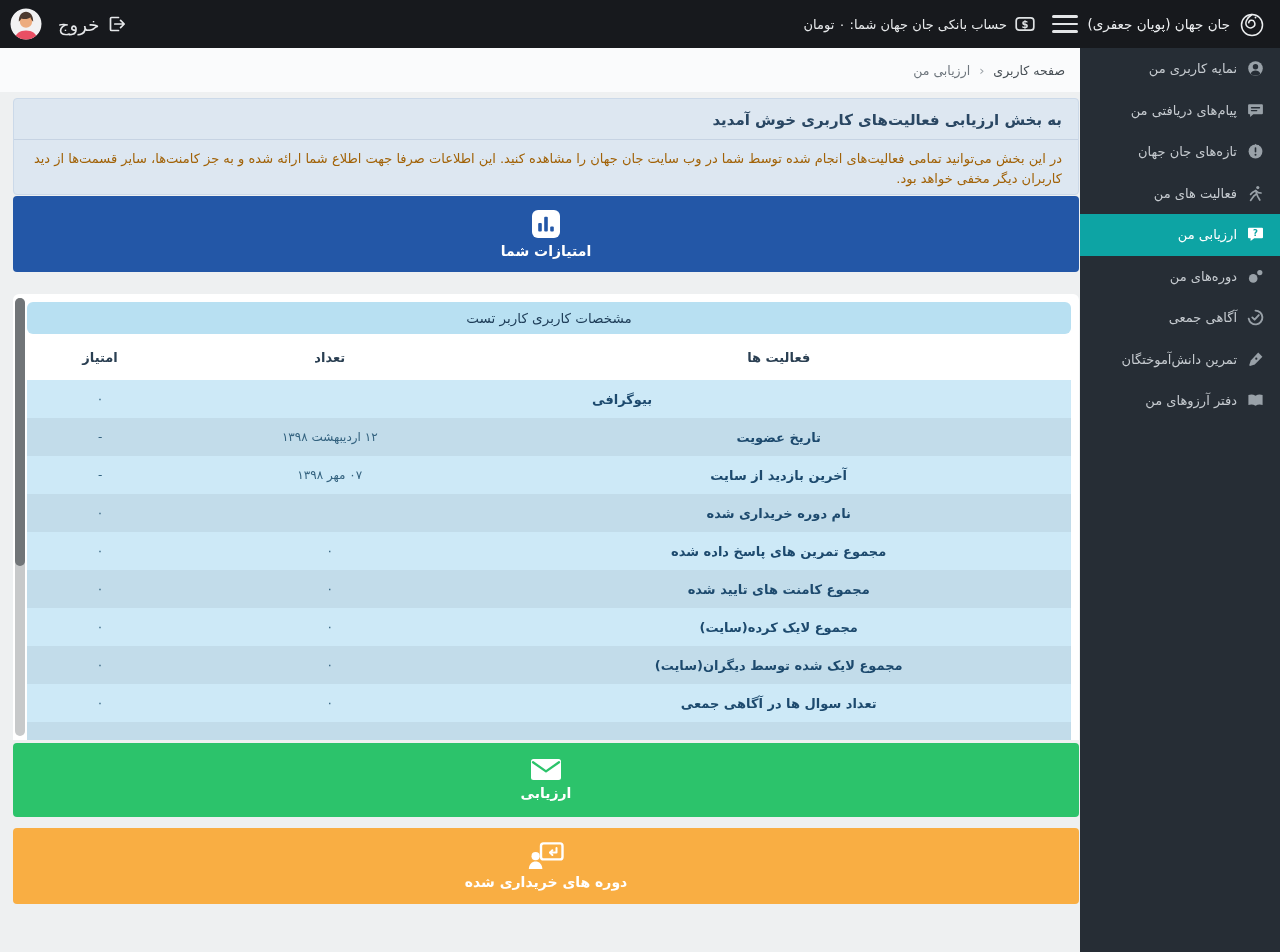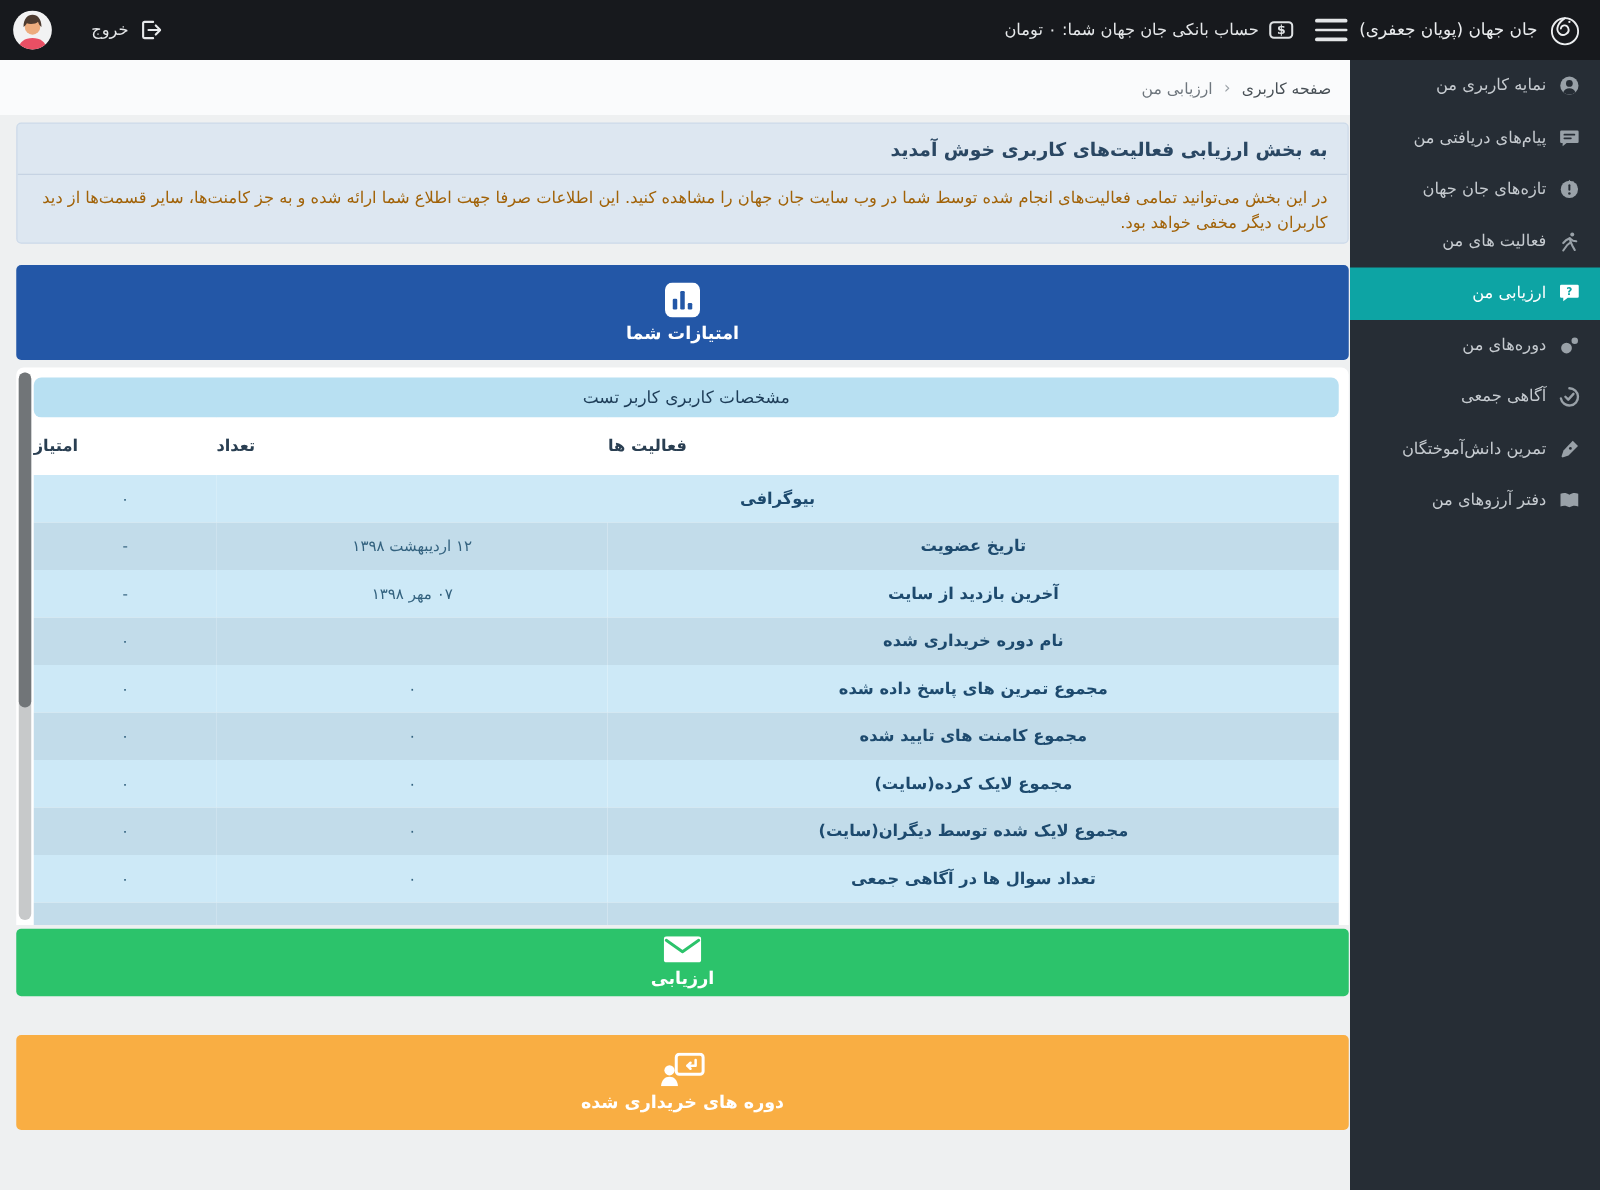--- a/index.html
+++ b/index.html
@@ -4,21 +4,21 @@
 <style>
   * { box-sizing: border-box; margin: 0; padding: 0; }
   html,body { width:1280px; height:952px; overflow:hidden; }
   body {
     position:relative; background:#eef0f1;
     font-family:"DejaVu Sans", sans-serif;
   }
   
   .topbar { position:absolute; left:0; top:0; width:1280px; height:48px; background:#17191d; z-index:20; }
   .avatar { position:absolute; left:10px; top:8px; width:32px; height:32px; border-radius:50%; overflow:hidden; cursor:pointer; }
-  .logout { position:absolute; left:58px; top:0; height:48px; display:flex; align-items:center; gap:8px; color:#e6e8ea; font-size:13px; cursor:pointer;margin-left:15px; }
+  .logout { position:absolute; left:58px; top:0; height:48px; display:flex; align-items:center; gap:8px; color:#e6e8ea; font-size:18px; cursor:pointer; }
   .bank { position:absolute; right:245px; top:0; height:48px; display:flex; align-items:center; gap:8px; color:#e6e8ea; font-size:13px; direction:rtl; }
   .hamburger { position:absolute; right:202px; top:15px; width:26px; height:18px; display:flex; flex-direction:column; justify-content:space-between; cursor:pointer; }
   .hamburger span { display:block; height:2.6px; border-radius:2px; background:#e3e5e7; }
   .brand { position:absolute; right:14px; top:0; height:48px; display:flex; align-items:center; gap:8px; direction:rtl; color:#eceef0; font-size:13.5px; font-weight:400; }
   
   .sidebar { position:absolute; left:1080px; top:48px; width:200px; height:926px; background:#262d35; direction:rtl; }
   .side-item { height:41.5px; display:flex; align-items:center; gap:10px; padding:0 16px; color:#c6cbd0; font-size:13px; cursor:pointer; }
   .side-item .si { width:17px; height:17px; flex:0 0 17px; display:flex; align-items:center; justify-content:center; }
   .side-item.active { background:#0da4a4; color:#ffffff; }
   
@@ -27,32 +27,32 @@
   .crumbs { position:absolute; right:15px; top:0; height:44px; display:flex; align-items:center; gap:9px; direction:rtl; font-size:12.5px; }
   .crumb-parent { color:#474f55; cursor:pointer; }
   .crumb-sep { color:#9aa0a6; font-size:13px; }
   .crumb-current { color:#6e767d; }
   .welcome { position:absolute; left:13px; top:50px; width:1066px; height:97px; background:#dde7f1; border:1px solid #cbd9e9; border-radius:4px; direction:rtl; overflow:hidden; }
   .welcome h1 { font-size:15px; font-weight:700; color:#2a4763; padding:12px 16px 10px; }
   .welcome .rule { border-top:1px solid #c6d3e3; }
   .welcome p { font-size:13px; color:#a16207; line-height:1.55; padding:9px 16px; }
   .banner { position:absolute; left:13px; width:1066px; border-radius:4px; display:flex; flex-direction:column; align-items:center; justify-content:center; gap:5px; cursor:pointer; }
   .banner .blabel { color:#fff; font-size:14px; font-weight:700; }
-  .banner-blue   { top:164px; height:76px; background:#2357a7; }
-  .banner-green  { top:695px; height:54px; background:#2cc36b; }
+  .banner-blue   { top:148px; height:76px; background:#2357a7; }
+  .banner-green  { top:695px; height:74px; background:#2cc36b; }
   .banner-orange { top:780px; height:76px; background:#f9ae43; }
   
   .table-card { position:absolute; left:13px; top:246px; width:1066px; height:446px; background:#ffffff; border-radius:6px 6px 0 0; overflow:hidden; }
   .scroll-track { position:absolute; left:2px; top:4px; width:10px; height:438px; background:#c7c9ca; border-radius:5px; }
   .scroll-thumb { position:absolute; left:0; top:0; width:10px; height:268px; background:#717578; border-radius:5px; cursor:grab; }
   .table-wrap { position:absolute; left:14px; top:8px; width:1044px; }
   .table-title { height:32px; background:#b8e0f2; border-radius:6px; display:flex; align-items:center; justify-content:center; font-size:13.5px; color:#1d3c57; }
   table { width:100%; direction:rtl; border-collapse:collapse; table-layout:fixed; }
   col.c-act { width:56%; } col.c-cnt { width:30%; } col.c-scr { width:14%; }
-  thead th { height:46px; background:#fff; font-size:13px; font-weight:700; color:#2a3f52; text-align:left; }
+  thead th { height:46px; background:#fff; font-size:13px; font-weight:700; color:#2a3f52; text-align:center; }
   tbody td { height:38px; text-align:center; font-size:12px; color:#33627f; }
   tbody td.act { font-size:13px; font-weight:700; color:#1d4a6e; }
   tbody tr:nth-child(odd)  { background:#cde9f7; }
   tbody tr:nth-child(even) { background:#c2dcea; }
 </style>
 </head>
 <body>
 
 <div class="topbar">
   <div class="avatar">

